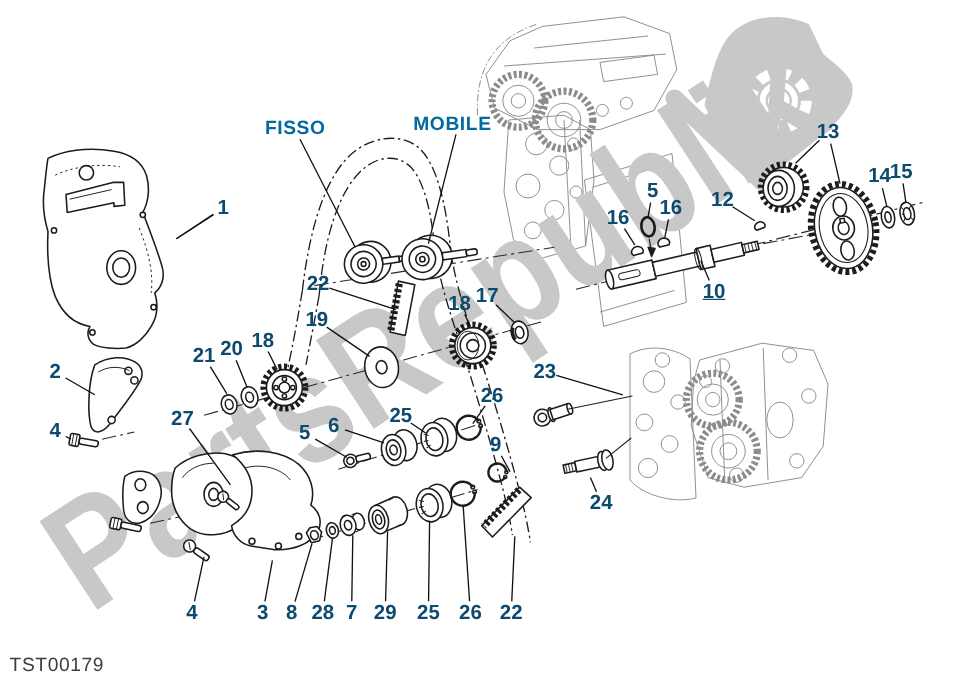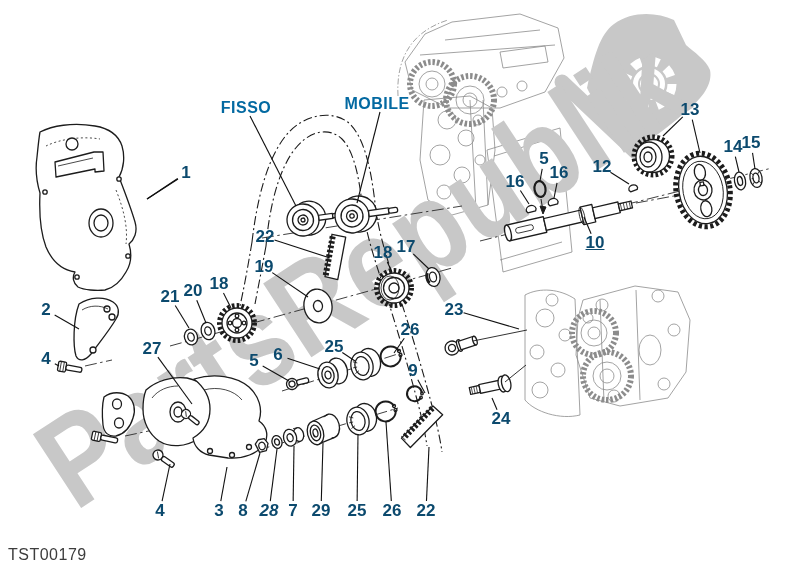--- a/index.html
+++ b/index.html
@@ -433,21 +433,21 @@
       <div class="co" style="left: 690px; top: 110px;">13</div>
       <div class="co" style="left: 733px; top: 147px;">14</div>
       <div class="co" style="left: 751px; top: 143px;">15</div>
       <div class="co" style="left: 595px; top: 243px; text-decoration: underline;">10</div>
       <div class="co" style="left: 454px; top: 310px;">23</div>
       <div class="co" style="left: 413px; top: 371px;">9</div>
       <div class="co" style="left: 501px; top: 419px;">24</div>
       <div class="co" style="left: 160px; top: 511px;">4</div>
       <div class="co" style="left: 219px; top: 511px;">3</div>
       <div class="co" style="left: 243px; top: 511px;">8</div>
-      <div class="co" style="left: 269px; top: 511px; font-style: italic;">28</div>
+      <div class="co" style="left: 269px; top: 511px;">28</div>
       <div class="co" style="left: 293px; top: 511px;">7</div>
       <div class="co" style="left: 321px; top: 511px;">29</div>
       <div class="co" style="left: 357px; top: 511px;">25</div>
       <div class="co" style="left: 392px; top: 511px;">26</div>
       <div class="co" style="left: 426px; top: 511px;">22</div>
     </div>
 
 <div class="tensioner-tag" style="left:246px;top:108px">FISSO</div>
 <div class="tensioner-tag" style="left:377px;top:104px">MOBILE</div>
 

